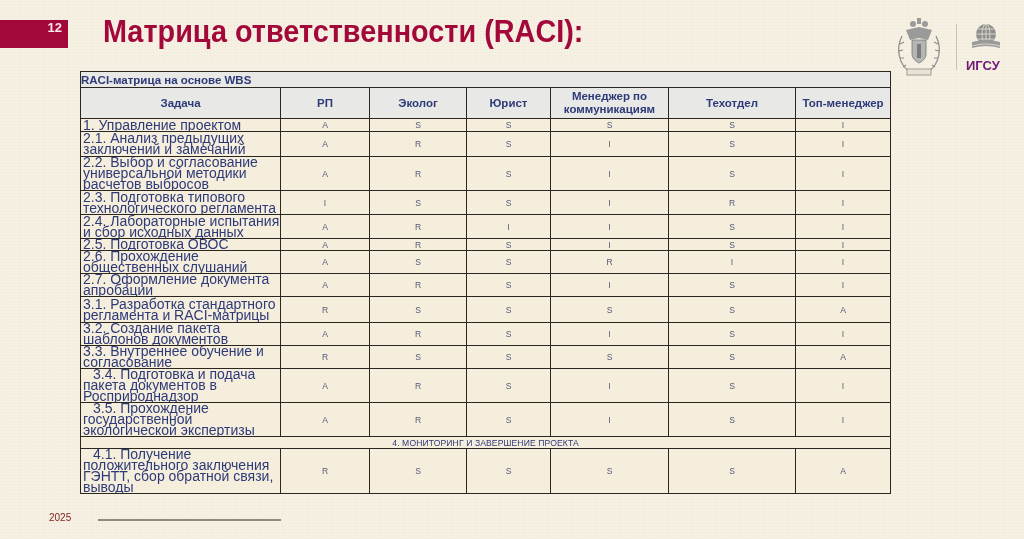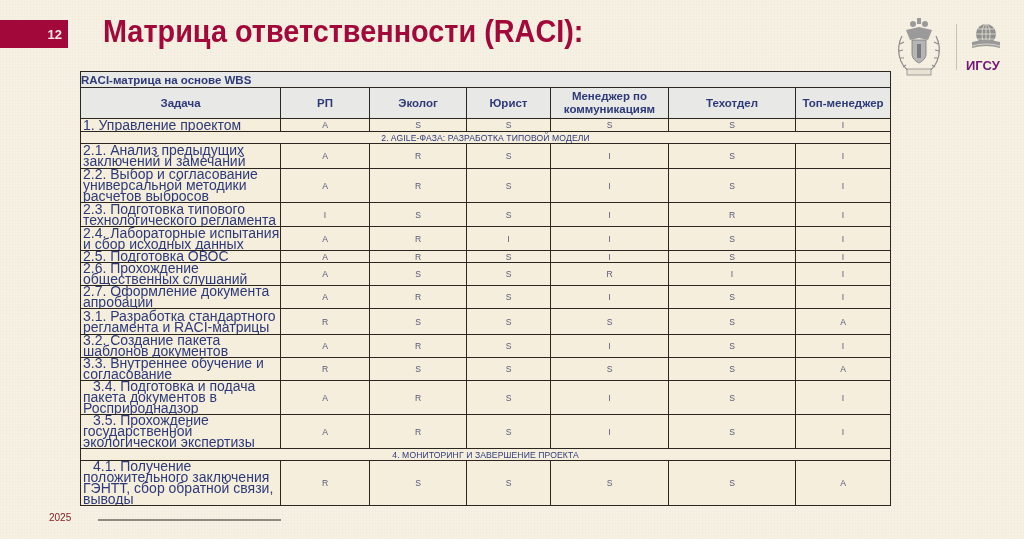--- a/index.html
+++ b/index.html
@@ -8,21 +8,21 @@
       background: #f7f1e3;
       background-image:
         repeating-linear-gradient(0deg, rgba(0,0,0,0.012) 0 1px, transparent 1px 3px),
         repeating-linear-gradient(90deg, rgba(0,0,0,0.012) 0 1px, transparent 1px 3px);
       font-family: "Liberation Sans", sans-serif;
     }
     .slide-number {
       position: absolute; left: 0; top: 20px; width: 68px; height: 28px;
       background: #a3083a; color: #fbe7ec;
       font-family: "Liberation Sans", sans-serif; font-weight: bold; font-size: 13px;
-      display: flex; align-items: center; justify-content: flex-end; padding-right: 6px; box-sizing: border-box;
+      display: flex; justify-content: flex-end; padding-right: 6px; box-sizing: border-box;
     }
     .slide-title {
       position: absolute; left: 103px; top: 14px; margin: 0;
       font-family: "Liberation Sans", sans-serif; font-weight: bold; font-size: 31px;
       color: #a3083a; letter-spacing: 0px; transform: scaleX(0.93); transform-origin: left center;
     }
     .logos { position: absolute; left: 890px; top: 10px; width: 134px; height: 70px; }
     .emblem { position: absolute; left: 4px; top: 4px; width: 50px; height: 64px; }
     .divider-v { position: absolute; left: 66px; top: 14px; width: 1px; height: 46px; background: #c9c2b5; }
     .igsu-logo { position: absolute; left: 78px; top: 12px; width: 36px; height: 30px; }
@@ -122,23 +122,20 @@
   <tr class="data" style="height:13px">
     <td class="task">1. Управление проектом</td>
     <td class="cell">A</td>
     <td class="cell">S</td>
     <td class="cell">S</td>
     <td class="cell">S</td>
     <td class="cell">S</td>
     <td class="cell">I</td>
   </tr>
 
-  <tr class="phase">
-    <td colspan="7">2. AGILE-ФАЗА: РАЗРАБОТКА ТИПОВОЙ МОДЕЛИ</td>
-  </tr>
 
   <tr class="data" style="height:25px">
     <td class="task">2.1. Анализ предыдущих заключений и замечаний</td>
     <td class="cell">A</td>
     <td class="cell">R</td>
     <td class="cell">S</td>
     <td class="cell">I</td>
     <td class="cell">S</td>
     <td class="cell">I</td>
   </tr>

